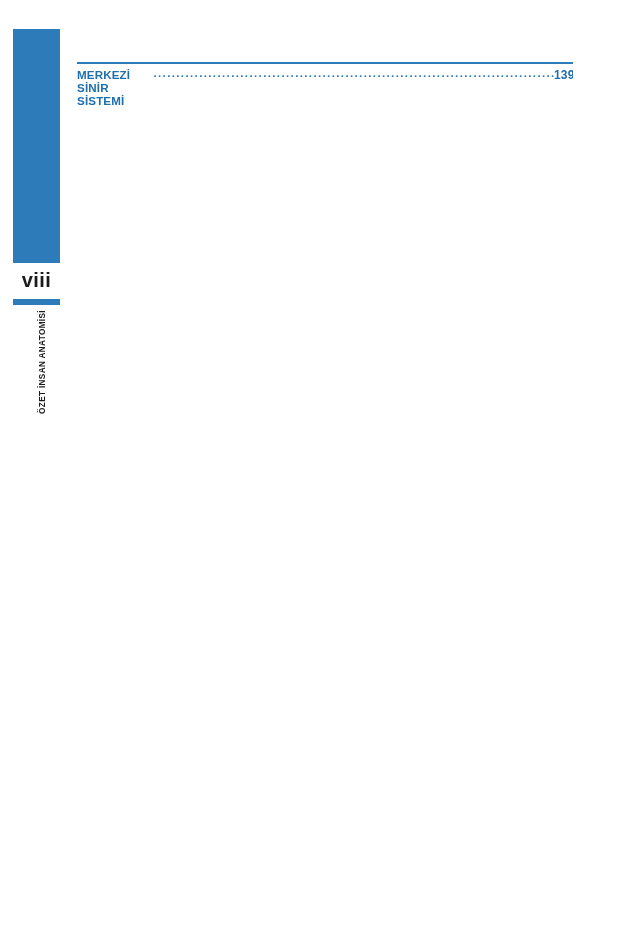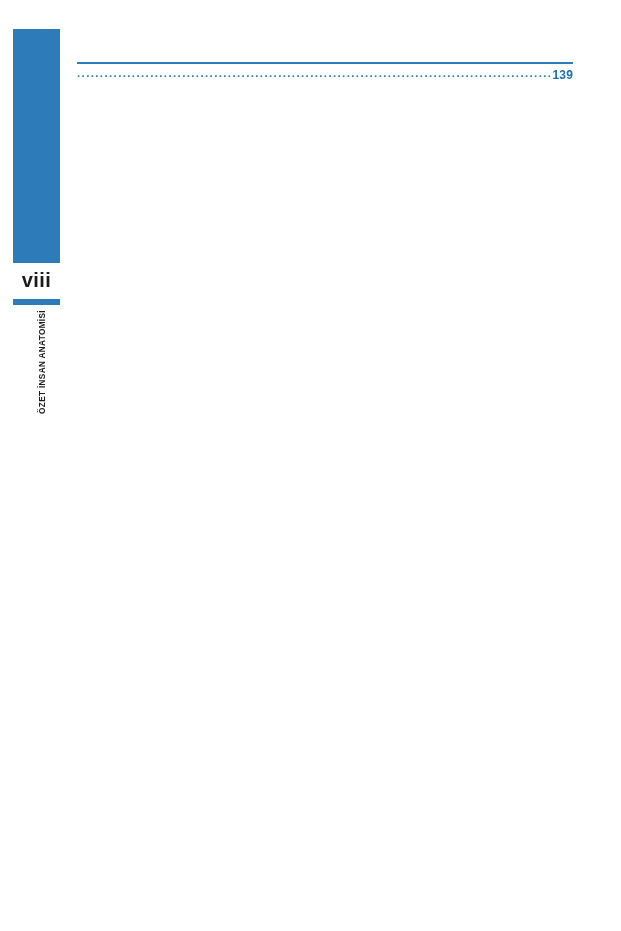--- a/index.html
+++ b/index.html
@@ -131,19 +131,20 @@
 
   <div class="left-block"></div>
   <div class="folio">viii</div>
   <div class="left-rule"></div>
   <div class="vert-label">ÖZET İNSAN ANATOMİSİ</div>
 
   <div class="toc" id="toc">
       <div class="section">
         <div class="sec-rule"></div>
         <div class="row head">
+          <span class="label">MERKEZİ SİNİR SİSTEMİ</span>
           <span class="leader"></span>
           <span class="page">139</span>
         </div>
       </div>
     </div>
 
 </div>
 
 </body></html>

